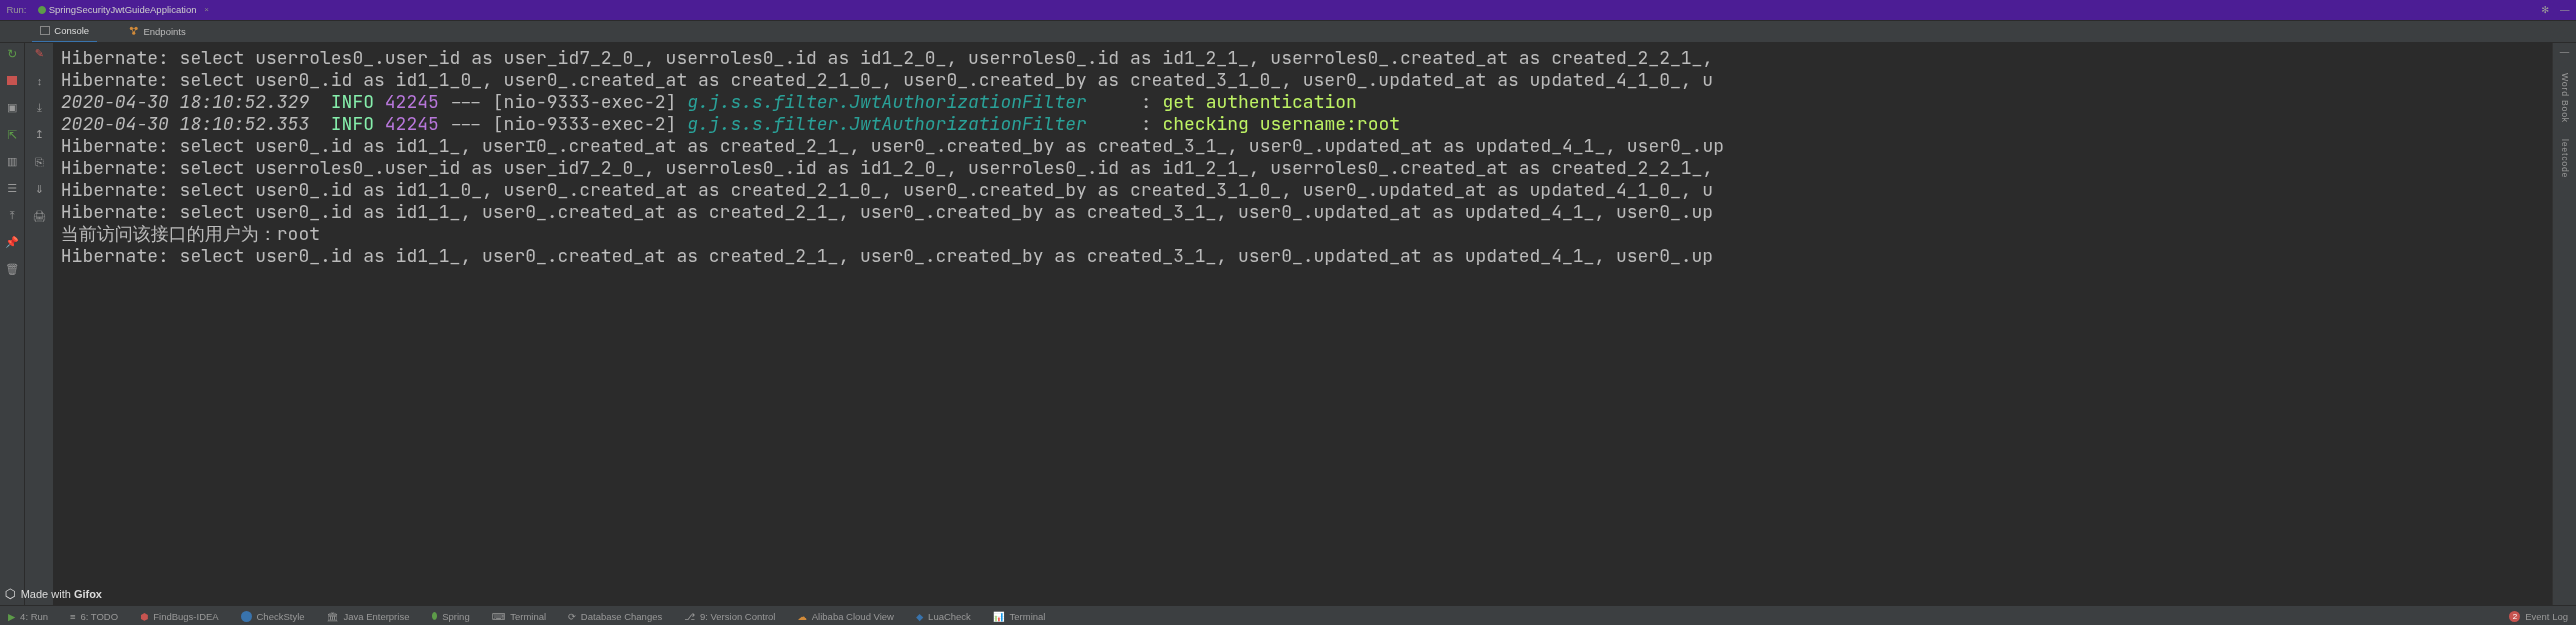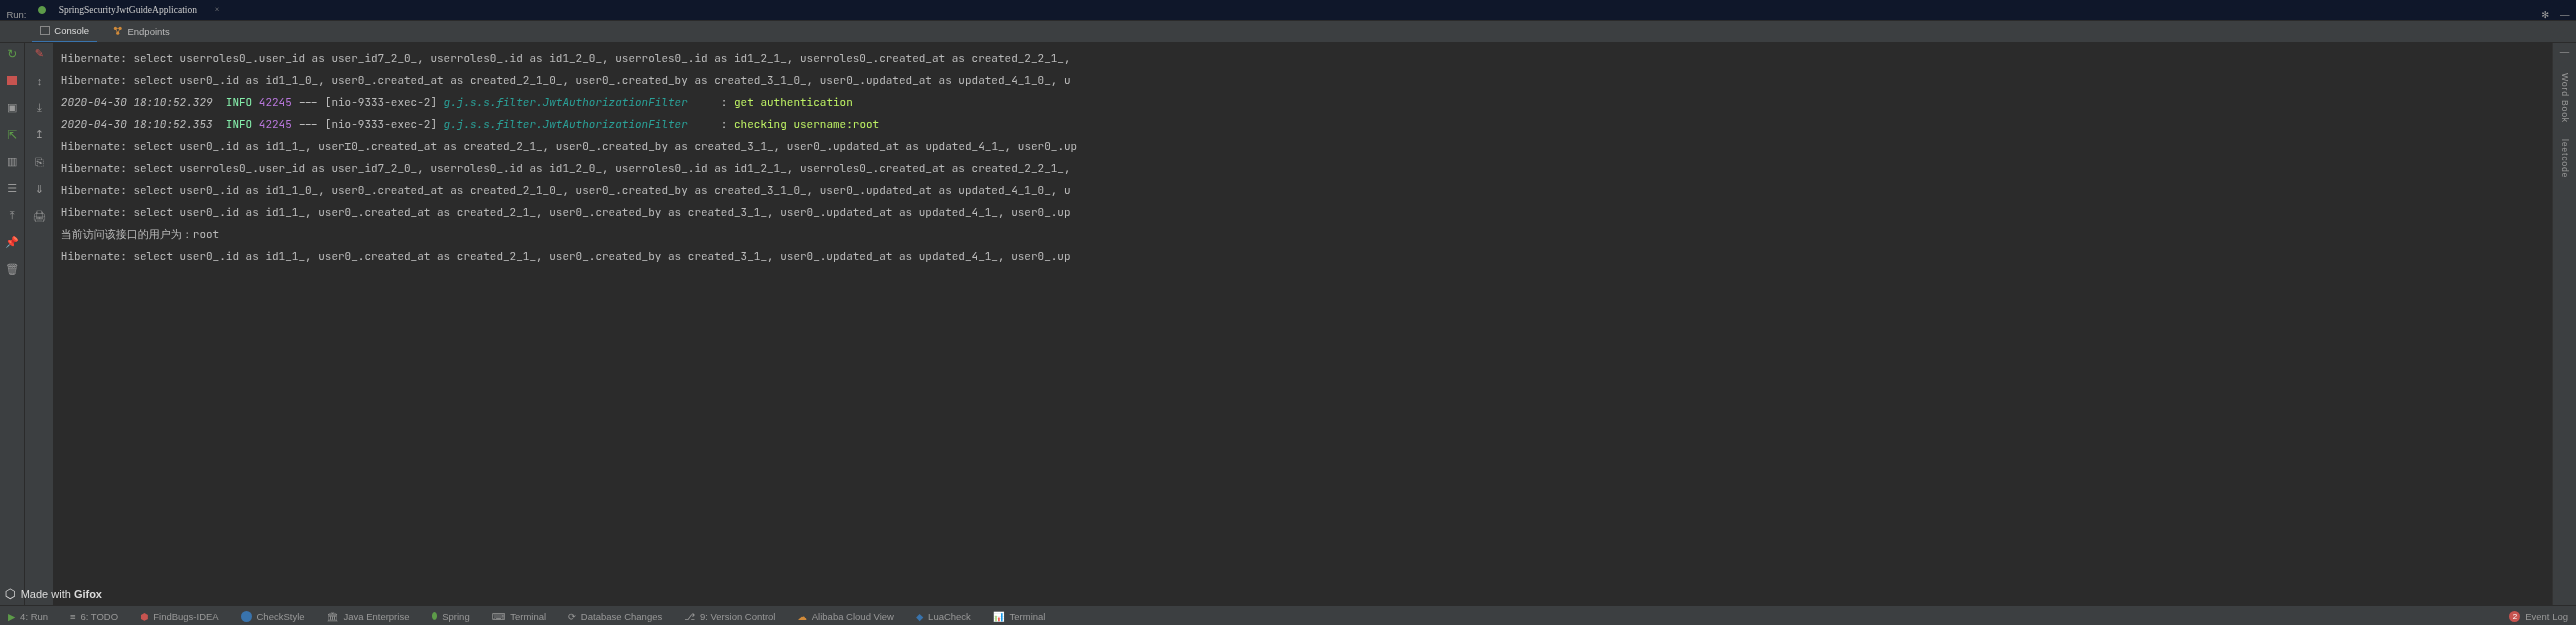--- a/index.html
+++ b/index.html
@@ -9,53 +9,52 @@
       font-family: "Lucida Grande","Segoe UI",sans-serif;
       font-size: 9.5px;
       width: 2576px;
       height: 626px;
       overflow: hidden;
       display: flex;
       flex-direction: column;
     }
     .topbar {
       height: 20.6px;
-      background: #0f172a;
+      background: #4c1d95;
       border-bottom: 0.8px solid #2b2b2b;
       display: flex;
-      align-items: flex-end;
+      align-items: center;
       padding: 0 6.4px;
       color: #aaa;
       flex-shrink: 0;
     }
     .topbar .run-label { margin-right: 6.4px; color:#999; }
     .topbar .tab {
       display: flex;
       align-items: center;
       padding: 0 4.8px;
       height: 100%;
       color: #ccc;
-      gap:13px;
-      font-family:Liberation Serif, serif;
+      gap:3px;
     }
     .topbar .tab .green-dot {
       width:8px;height:8px;border-radius:50%;
       border:0.8px solid #5d9b49;background:#5d9b49;display:inline-block;
     }
     .topbar .close-x { color:#888; margin-left:4.8px; font-size:8px; }
     .topbar .right-ctrls { margin-left:auto; display:flex; gap:11px; color:#999; }
     .tabbar {
       height: 22px;
       background: #3c3f41;
       border-bottom: 0.8px solid #2b2b2b;
       display: flex;
       align-items: center;
       padding-left: 32px;
       flex-shrink: 0;
-      gap:8px;
+      gap:24px;
     }
     .tabbar .tab {
       display:flex;align-items:center;height:100%;padding:0 8px;color:#bbb;gap:4.8px;
     }
     .tabbar .tab.active { border-bottom: 1.6px solid #3973ac; color:#ddd;}
     .render-icon{width:9.5px;height:9.5px;border:0.8px solid #888;display:inline-block;}
     .endpoints-icon{width:9.5px;height:9.5px;display:inline-block;}
     .endpoints-icon svg{display:block;}
     .main {
       flex:1;display:flex;min-height:0;
@@ -73,21 +72,21 @@
     .left-gutter2 {
       width:29px;background:#3c3f41;border-right:0.8px solid #2b2b2b;
       display:flex;flex-direction:column;align-items:center;padding-top:4.8px;gap:14.3px;
       flex-shrink:0;
     }
     .left-gutter2 .ico{color:#999;font-size:11px;}
     .pencil-ico{color:#c75450 !important;}
     .console {
       flex:1;background:#2b2b2b;padding:4.8px 6.4px;
       font-family:"JetBrains Mono","Consolas",monospace;
-      font-size:11px;line-height:22px;color:#bbb;
+      font-size:18px;line-height:22px;color:#bbb;
       white-space:pre;overflow:hidden;
     }
     .logline{white-space:pre;}
     .ts{color:#bbb;font-style:italic;}
     .info{color:#86efac;}
     .pid{color:#b877db;}
     .thread{color:#bbb;}
     .logger{color:#2aa198;font-style:italic;}
     .msg{color:#bef264;}
     .cursor-mark{display:inline-block;color:#bbb;}

